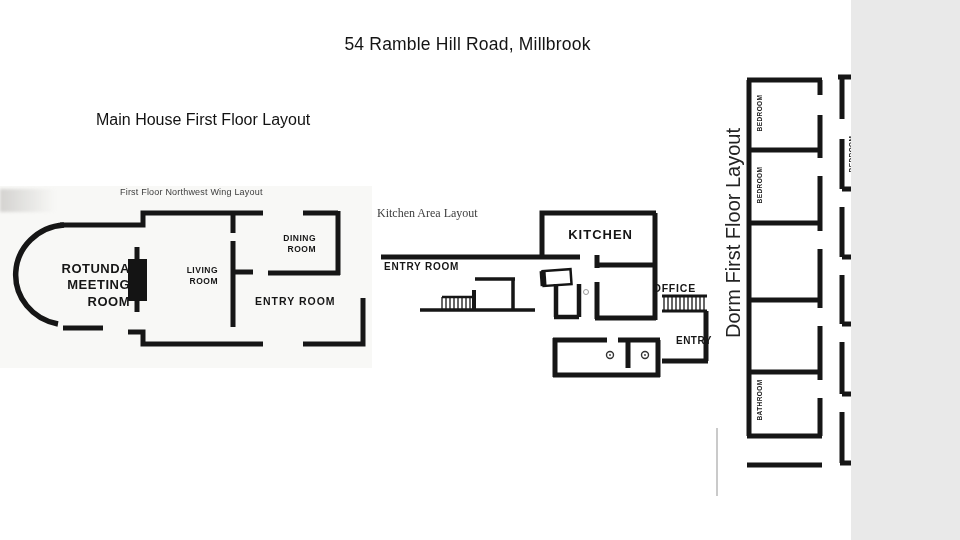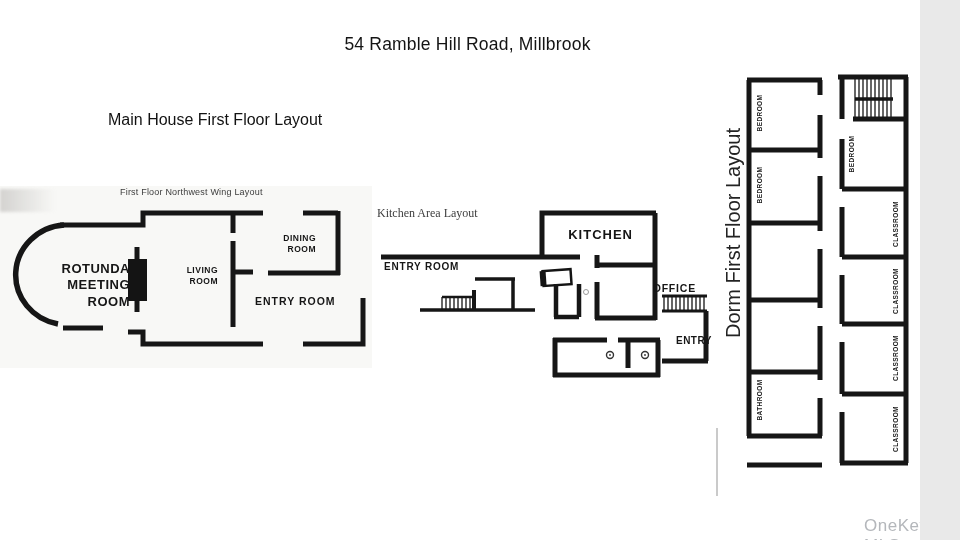--- a/index.html
+++ b/index.html
@@ -1,19 +1,19 @@
 <!DOCTYPE html>
 <html><head>
 <meta charset="utf-8">
 <style>
   html,body{margin:0;padding:0;background:#e9e9e9;font-family:"Liberation Sans",sans-serif;}
-  #stage{position:relative;width:920px;height:540px;background:#ffffff;overflow:hidden;}
+  #stage{position:relative;width:851px;height:540px;background:#ffffff;overflow:hidden;}
   .abs{position:absolute;}
   .title{left:0;top:34px;width:935px;text-align:center;font-size:17.5px;color:#141414;letter-spacing:.2px;}
-  .subtitle{left:96px;top:111px;font-size:16px;color:#121212;margin-left:12px;}
+  .subtitle{left:96px;top:111px;font-size:16px;color:#121212;}
   .footnote{left:68px;top:487px;font-size:11.5px;color:#131313;}
   .watermark{left:864px;top:516px;font-size:17px;color:#b4b7bb;letter-spacing:.5px;}
   .plan-caption{color:#3d3d3d;}
   .cap-nw{left:120px;top:187px;font-size:9px;letter-spacing:.2px;}
   .cap-kitchen{left:377px;top:206px;font-size:12px;font-family:Liberation Serif, serif;}
   .cap-dorm{left:595px;top:220px;width:280px;height:26px;transform:rotate(-90deg);
             text-align:center;font-size:20px;color:#232323;}
   .lbl{position:absolute;font-weight:bold;color:#161616;text-align:right;
        white-space:pre-line;line-height:1.25;}
   .lbl-rotunda{left:40px;top:261px;width:90px;font-size:13px;letter-spacing:.5px;}

